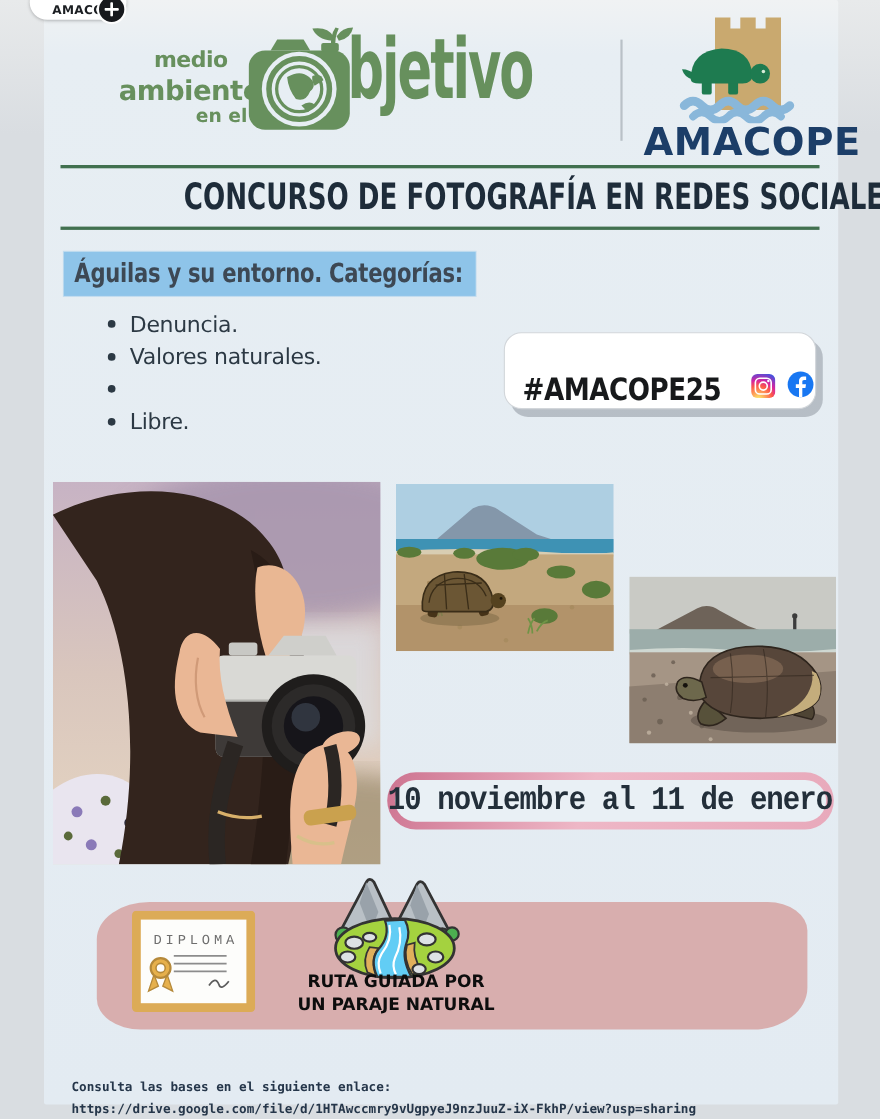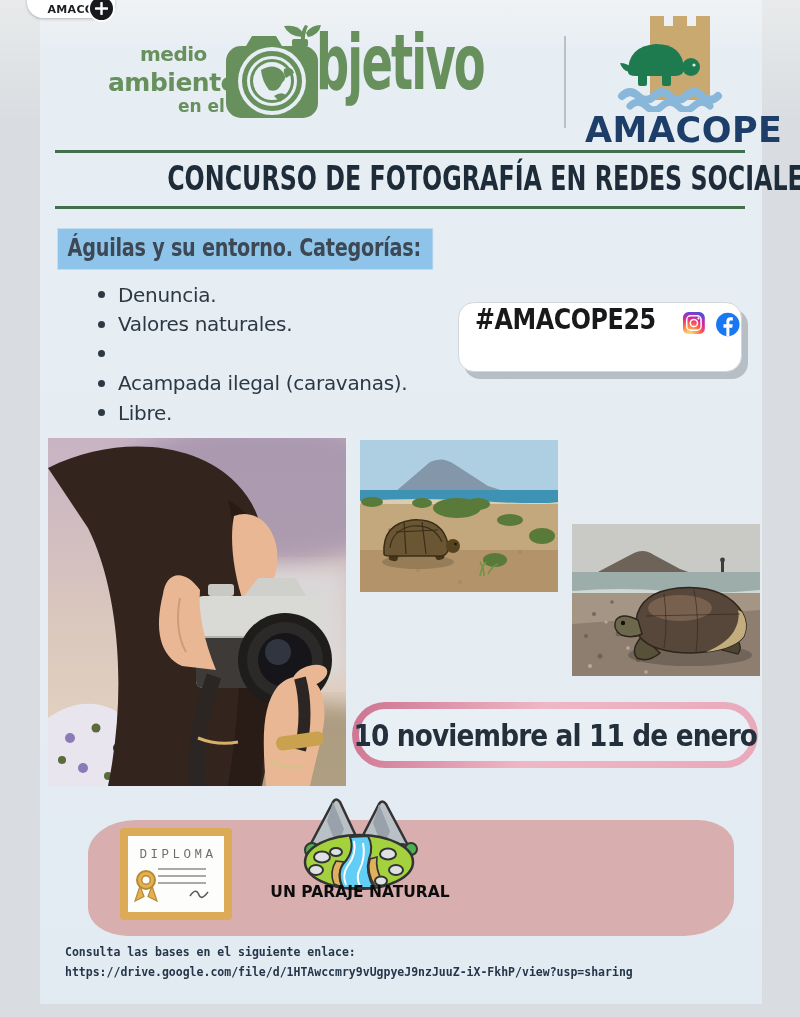--- a/index.html
+++ b/index.html
@@ -47,53 +47,53 @@
     box-shadow:0 0 0 1px rgba(142,196,233,.4); }
   .cat-list { position:absolute; left:58px; top:280px; list-style:none; }
   .cat-list li { display:flex; align-items:center; height:29.5px; }
   .cat-dot { width:7px; height:7px; border-radius:50%; background:#2c3944; margin-right:13px; flex:none; }
   .cat-text { font-size:20px; font-weight:400; color:#2c3944; letter-spacing:-.3px; }
 
   
   .hashtag-badge { position:absolute; left:418px; top:302px; width:284px; height:70px;
     background:#ffffff; border:1px solid #d2d6da; border-radius:16px;
     box-shadow:6px 7px 0 rgba(144,152,160,.55);
-    display:flex; align-items:flex-start; justify-content:center; gap:10px; }
+    display:flex; align-items:flex-end; justify-content:center; gap:10px; }
   .hashtag-label { font-size:28px; font-weight:800; color:#17191b; letter-spacing:-.5px;
     transform:scaleX(.85); transform-origin:center; white-space:nowrap; }
   .ig-icon { width:40px; height:40px; } .fb-icon { width:43px; height:43px; }
 
   
   .photo { position:absolute; overflow:hidden; }
   .photo svg { display:block; width:100%; height:100%; }
   .photo-woman    { left:8px;   top:438px; width:298px; height:348px; }
   .photo-tortoise { left:320px; top:440px; width:198px; height:152px; }
   .photo-turtle   { left:532px; top:524px; width:188px; height:152px; }
 
   
-  .date-pill { position:absolute; left:312px; top:702px; width:406px; height:66px;
+  .date-pill { position:absolute; left:312px; top:702px; width:406px; height:52px;
     background:linear-gradient(110deg,#cd7390 0%,#eeb7c6 45%,#e8a9bb 100%);
-    border-radius:36px; padding:7px; }
+    border-radius:36px; padding:7px;font-family:Liberation Mono, monospace; }
   .date-pill-inner { width:100%; height:100%; background:#e9f0f5; border-radius:30px;
     display:flex; align-items:center; justify-content:center; }
   .date-text { font-size:30px; font-weight:800; color:#232f3a; letter-spacing:-1px;
     transform:scaleX(.88); white-space:nowrap; }
 
   
   .banner { position:absolute; left:48px; top:820px; width:646px; height:116px; background:#d8aeae;
     border-radius:48px 36px 50px 40px / 34px 26px 38px 28px; }
   .diploma-art { position:absolute; left:32px; top:8px; width:112px; height:92px; }
   .nature-art { position:absolute; left:246px; top:793px; width:146px; height:98px; z-index:3; }
   .route-text { position:absolute; left:222px; top:882px; width:196px; text-align:center; z-index:3;
     font-size:15.5px; line-height:21px; font-weight:800; color:#0d0d0d; }
 
   
   .footer { position:absolute; left:25px; top:942px; font-family:"DejaVu Sans Mono", monospace;
     font-weight:700; color:#25364a; }
-  .footer-line1 { font-size:11.5px; line-height:20px; }
+  .footer-line1 { font-size:11.5px; line-height:20px;margin-top:36px; }
   .footer-link  { font-size:11.5px; line-height:20px; }
 </style>
 </head>
 <body>
 
 <div class="stage">
 
   <div class="poster">
 
     <div class="logo-word logo-medio">medio</div>
@@ -148,24 +148,20 @@
       <li>
           <span class="cat-dot"></span>
           <span class="cat-text">Denuncia.</span>
         </li>
       <li>
           <span class="cat-dot"></span>
           <span class="cat-text">Valores naturales.</span>
         </li>
       <li>
           <span class="cat-dot"></span>
-        </li>
-      <li>
-          <span class="cat-dot"></span>
-          <span class="cat-text">Acampada ilegal (caravanas).</span>
         </li>
       <li>
           <span class="cat-dot"></span>
           <span class="cat-text">Libre.</span>
         </li>
     </ul>
 
     <div class="hashtag-badge">
       <span class="hashtag-label">#AMACOPE25</span>
       <svg class="ig-icon" viewBox="0 0 48 48">
@@ -363,20 +359,21 @@
       <g fill="#dde1e4" stroke="#333" stroke-width="2">
         <ellipse cx="36" cy="64" rx="8" ry="5.5"></ellipse>
           <ellipse cx="50" cy="59" rx="6" ry="4"></ellipse>
         <ellipse cx="30" cy="77" rx="7" ry="5"></ellipse>
           <ellipse cx="102" cy="61" rx="8" ry="5.5"></ellipse>
         <ellipse cx="110" cy="77" rx="7" ry="5"></ellipse>
           <ellipse cx="95" cy="88" rx="6" ry="4.5"></ellipse>
       </g>
     </svg>
     <div class="route-text">
+      <div>RUTA GUIADA POR</div>
       <div>UN PARAJE NATURAL</div>
     </div>
 
     <div class="footer">
       <div class="footer-line1">Consulta las bases en el siguiente enlace:</div>
       <div class="footer-link">https://drive.google.com/file/d/1HTAwccmry9vUgpyeJ9nzJuuZ-iX-FkhP/view?usp=sharing</div>
     </div>
 
   </div>
 

